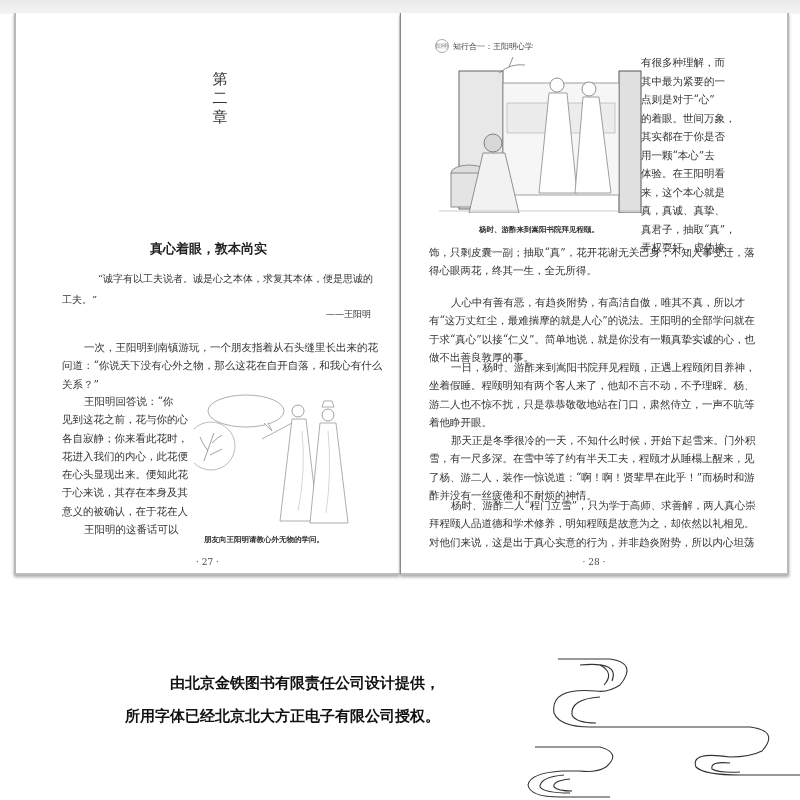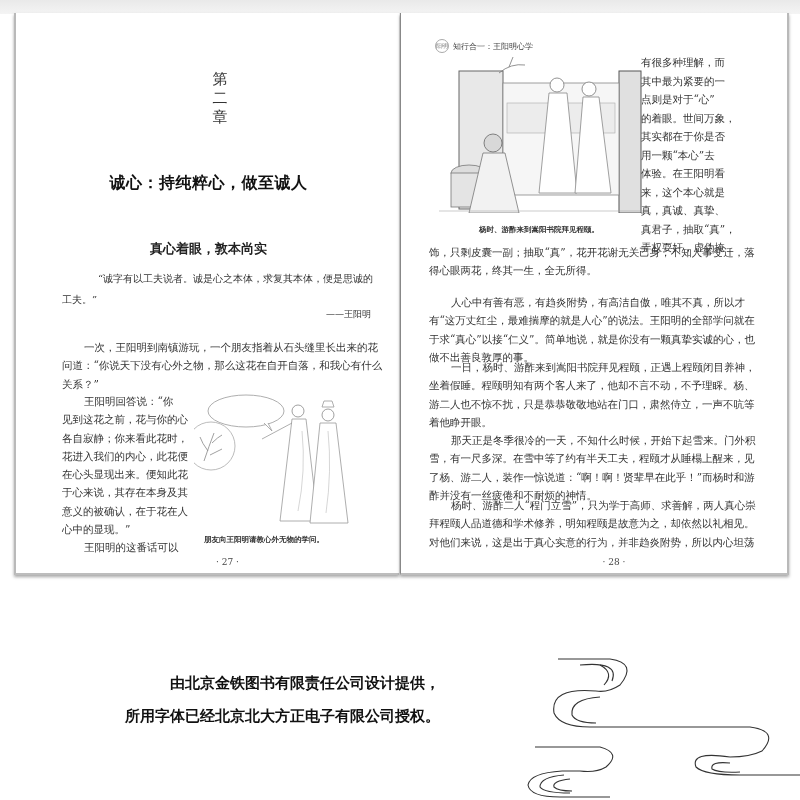--- a/index.html
+++ b/index.html
@@ -3,21 +3,21 @@
   <meta charset="utf-8">
   <style>
     * { box-sizing: border-box; margin: 0; padding: 0; }
     html, body { width: 800px; height: 800px; background: #ffffff; overflow: hidden; }
     body { position: relative; font-family: "DejaVu Serif", "Liberation Serif", serif; color: #222; }
 
     .top-strip { position: absolute; left: 0; top: 0; width: 800px; height: 14px;
       background: linear-gradient(180deg, #e9e9e9, #f4f4f4); }
 
     .page { position: absolute; top: 13px; height: 562px; background: #fff;
-      box-shadow: 0 2px 3px rgba(0,0,0,0.35); padding-left: 20px; }
+      box-shadow: 0 2px 3px rgba(0,0,0,0.35); }
     .page-left { left: 14px; width: 385px; border-left: 2px solid #b9b9b9; border-bottom: 2px solid #bdbdbd; }
     .page-right { left: 400px; width: 389px; border-right: 2px solid #b9b9b9; border-bottom: 2px solid #bdbdbd; border-left: 1px solid #888; }
 
     .chapter-label { position: absolute; left: 194px; top: 57px; width: 20px;
       font-size: 15px; line-height: 19px; text-align: center; color: #333; }
     .chapter-label span { display: block; }
 
     .chapter-title { position: absolute; left: 0; top: 160px; width: 385px; text-align: center;
       font-size: 16px; font-weight: bold; color: #111; letter-spacing: 0.5px; }
 
@@ -52,37 +52,35 @@
 
 <div class="top-strip"></div>
 
 <div class="page page-left">
   <div class="chapter-label">
     <span>第</span>
     <span>二</span>
     <span>章</span>
   </div>
 
-  <div class="chapter-title">诚心：持纯粹心，做至诚人</div>
   <div class="section-title">真心着眼，敦本尚实</div>
 
   <div class="quote">“诚字有以工夫说者。诚是心之本体，求复其本体，便是思诚的工夫。”</div>
   <div class="quote-author">——王阳明</div>
 
   <div class="para indent" style="left:46px; top:325px; width:322px;">一次，王阳明到南镇游玩，一个朋友指着从石头缝里长出来的花问道：“你说天下没有心外之物，那么这花在自开自落，和我心有什么关系？”</div>
 
   <div class="para" style="left:46px; top:379px; width:140px;">
     <div class="indent">王阳明回答说：“你</div>
     <div>见到这花之前，花与你的心</div>
     <div>各自寂静；你来看此花时，</div>
     <div>花进入我们的内心，此花便</div>
     <div>在心头显现出来。便知此花</div>
     <div>于心来说，其存在本身及其</div>
     <div>意义的被确认，在于花在人</div>
-    <div>心中的显现。”</div>
     <div class="indent">王阳明的这番话可以</div>
   </div>
 
   <svg class="illus" style="left:178px; top:378px;" width="200" height="140" viewBox="0 0 200 140">
     <ellipse cx="52" cy="20" rx="38" ry="16" fill="#fff" stroke="#999" stroke-width="0.8"></ellipse>
     <path d="M70 32 L78 40 L74 32" fill="#fff" stroke="#999" stroke-width="0.8"></path>
     <circle cx="17" cy="55" r="24" fill="#fff" stroke="#aaa" stroke-width="0.8"></circle>
     <path d="M10 70 Q15 55 20 42 M14 60 Q8 52 6 46 M18 52 Q24 46 28 44 M16 64 Q24 60 28 58" stroke="#888" fill="none" stroke-width="0.8"></path>
     <circle cx="104" cy="20" r="6" fill="none" stroke="#888" stroke-width="0.8"></circle>
     <path d="M98 28 L86 130 L124 130 L112 28 Z" fill="#fff" stroke="#999" stroke-width="0.8"></path>

